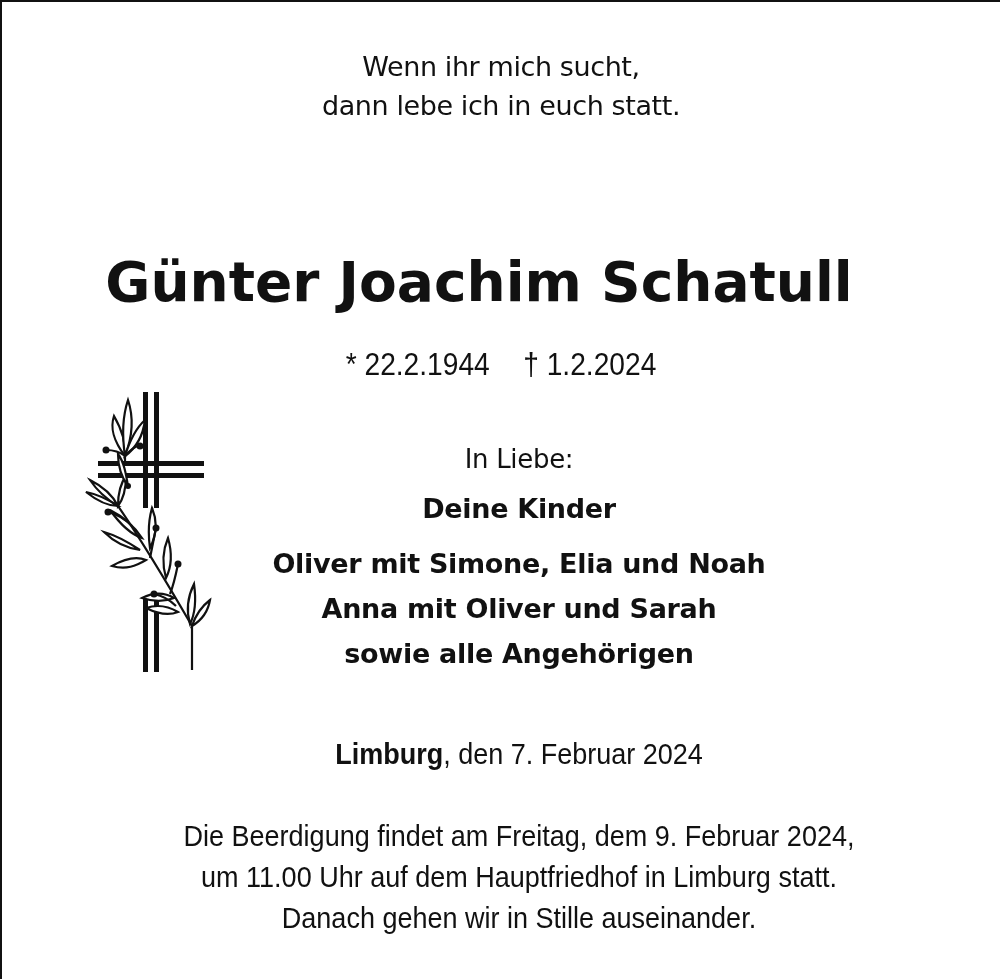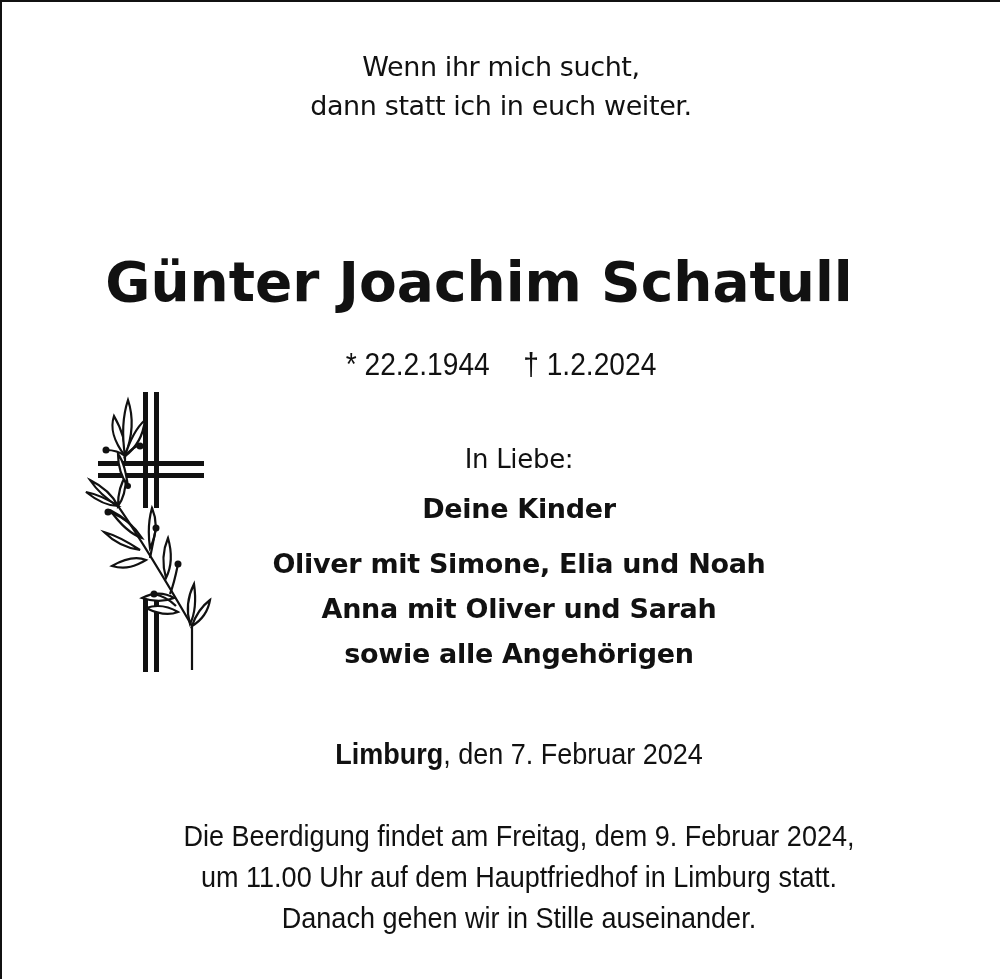--- a/index.html
+++ b/index.html
@@ -114,21 +114,21 @@
       height: 290px;
     }
   </style>
 </head>
 <body>
 
 <div class="page">
 
   <div class="verse">
     <div>Wenn ihr mich sucht,</div>
-    <div>dann statt ich in euch weiter.</div>
+    <div>dann lebe ich in euch statt.</div>
   </div>
 
   <div class="name">Günter Joachim Schatull</div>
 
   <div class="dates">
     <span>* 22.2.1944</span><span class="gap"></span><span>† 1.2.2024</span>
   </div>
 
   <div class="emblem">
     <svg width="140" height="290" viewBox="0 0 140 290" xmlns="http://www.w3.org/2000/svg">

